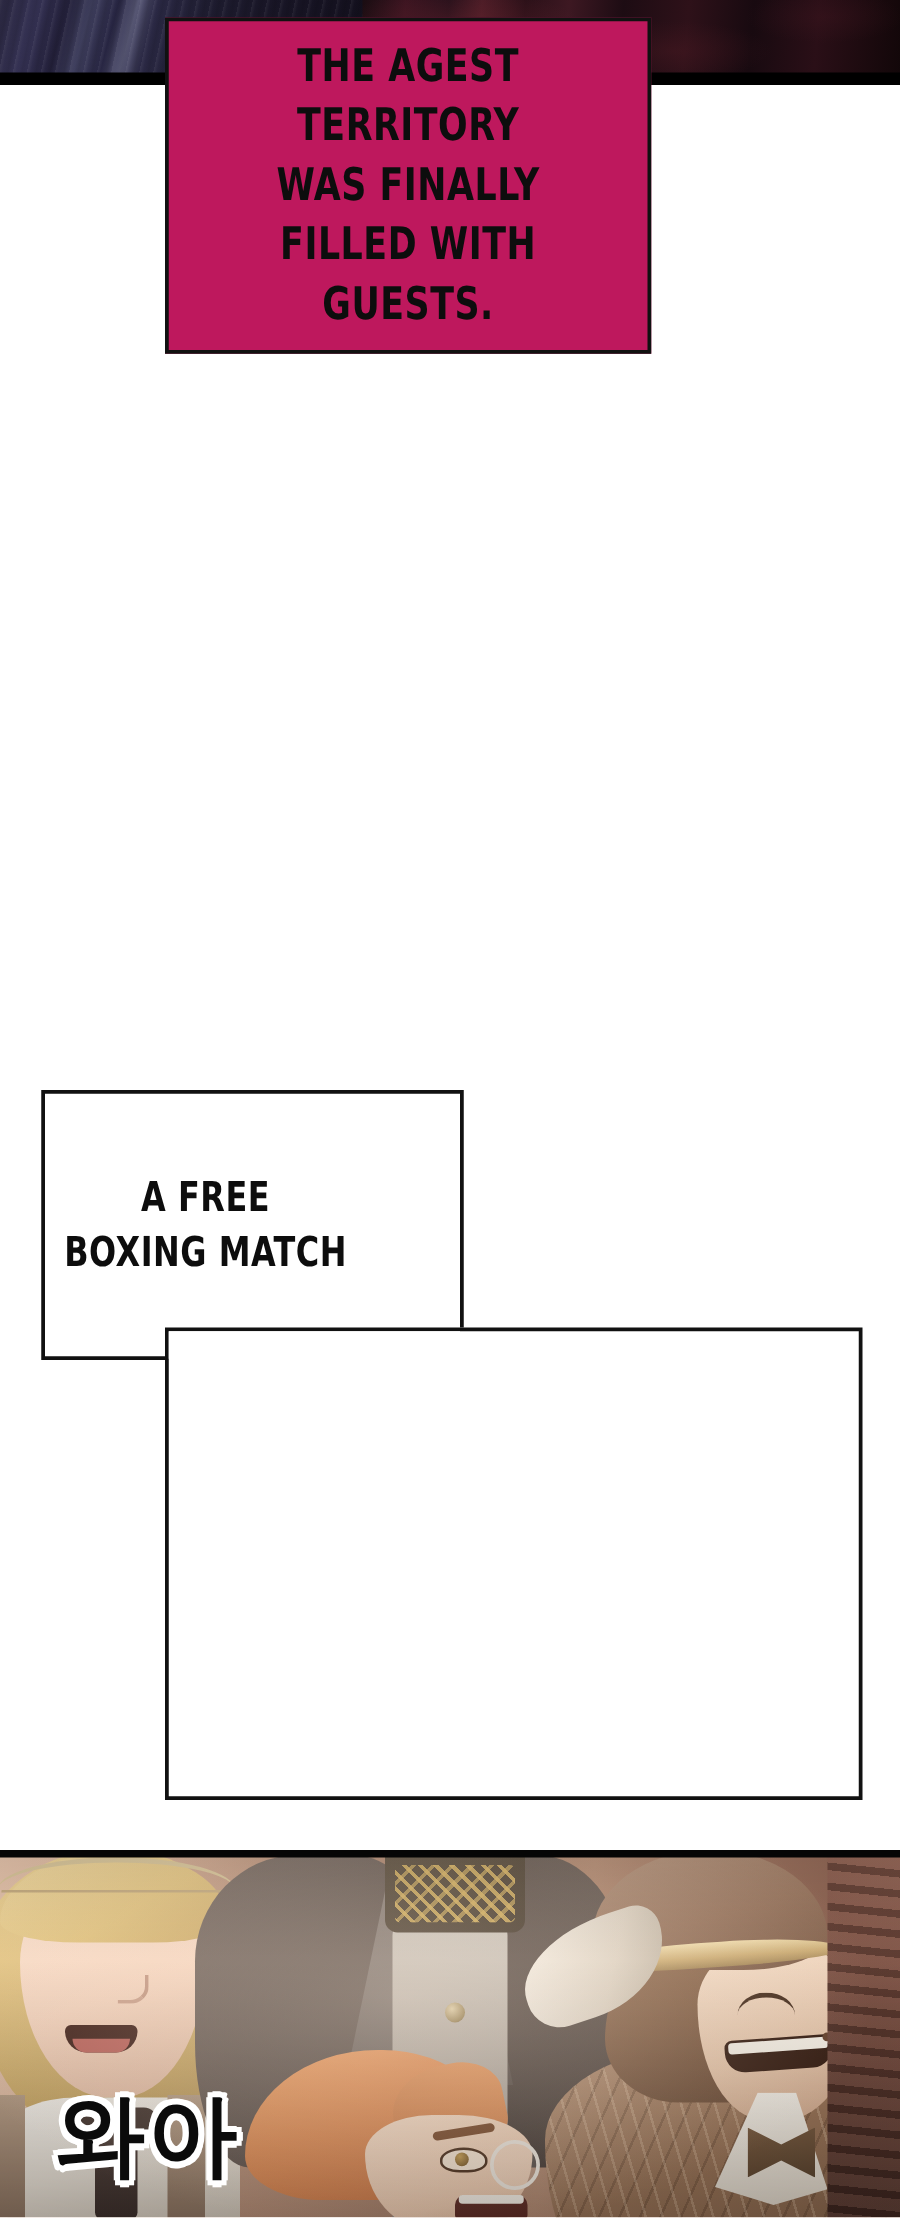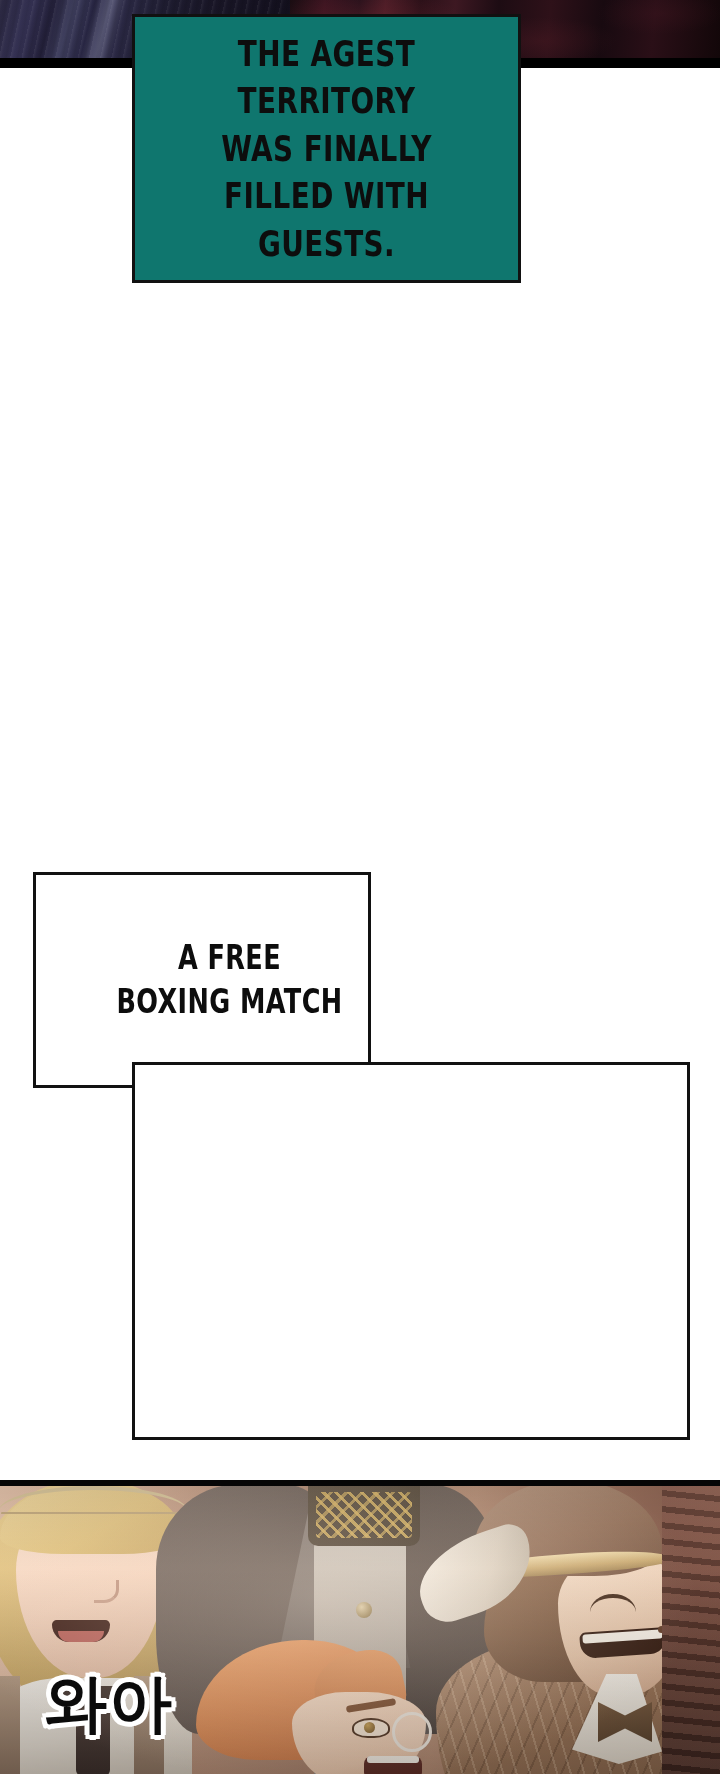--- a/index.html
+++ b/index.html
@@ -73,21 +73,21 @@
   .art-strip-top .bottom-shadow {
     position: absolute;
     left: 0; bottom: 0;
     width: 720px; height: 10px;
     background: #000000;
   }
 
   
   .caption-box {
     position: absolute;
-    background: #0f766e;
+    background: #be185d;
     border: 3px solid #111111;
     box-sizing: border-box;
   }
   .caption-text {
     font-family: "DejaVu Sans Condensed", "Liberation Sans Narrow", "Liberation Sans", sans-serif;
     font-weight: 700;
     color: #0d0d0d;
     text-align: center;
     text-transform: uppercase;
     letter-spacing: 0.5px;
@@ -154,21 +154,20 @@
     z-index: 3;
   }
   #caption-2 .text-upper {
     position: absolute;
     left: 33px;
     top: 12px;
     width: 394px;
     height: 216px;
     display: flex;
     align-items: center;
-    justify-content: center;
     z-index: 4;
   }
   #caption-2 .text-upper .caption-text {
     font-size: 33px;
   }
   #caption-2 .text-lower {
     position: absolute;
     left: 132px;
     top: 202px;
     width: 558px;
@@ -451,21 +450,21 @@
   }
 
   
   .sfx {
     position: absolute;
     left: 44px;
     top: 1672px;
     z-index: 45;
     font-family: "DejaVu Sans", sans-serif;
     font-weight: 700;
-    font-size: 63px;
+    font-size: 72px;
     line-height: 1;
     color: #0b0b0b;
     letter-spacing: 2px;
     text-shadow:
       -5px 0 0 #ffffff,  5px 0 0 #ffffff,
        0 -5px 0 #ffffff, 0  5px 0 #ffffff,
       -4px -4px 0 #ffffff, 4px -4px 0 #ffffff,
       -4px  4px 0 #ffffff, 4px  4px 0 #ffffff;
     white-space: nowrap;
   }

